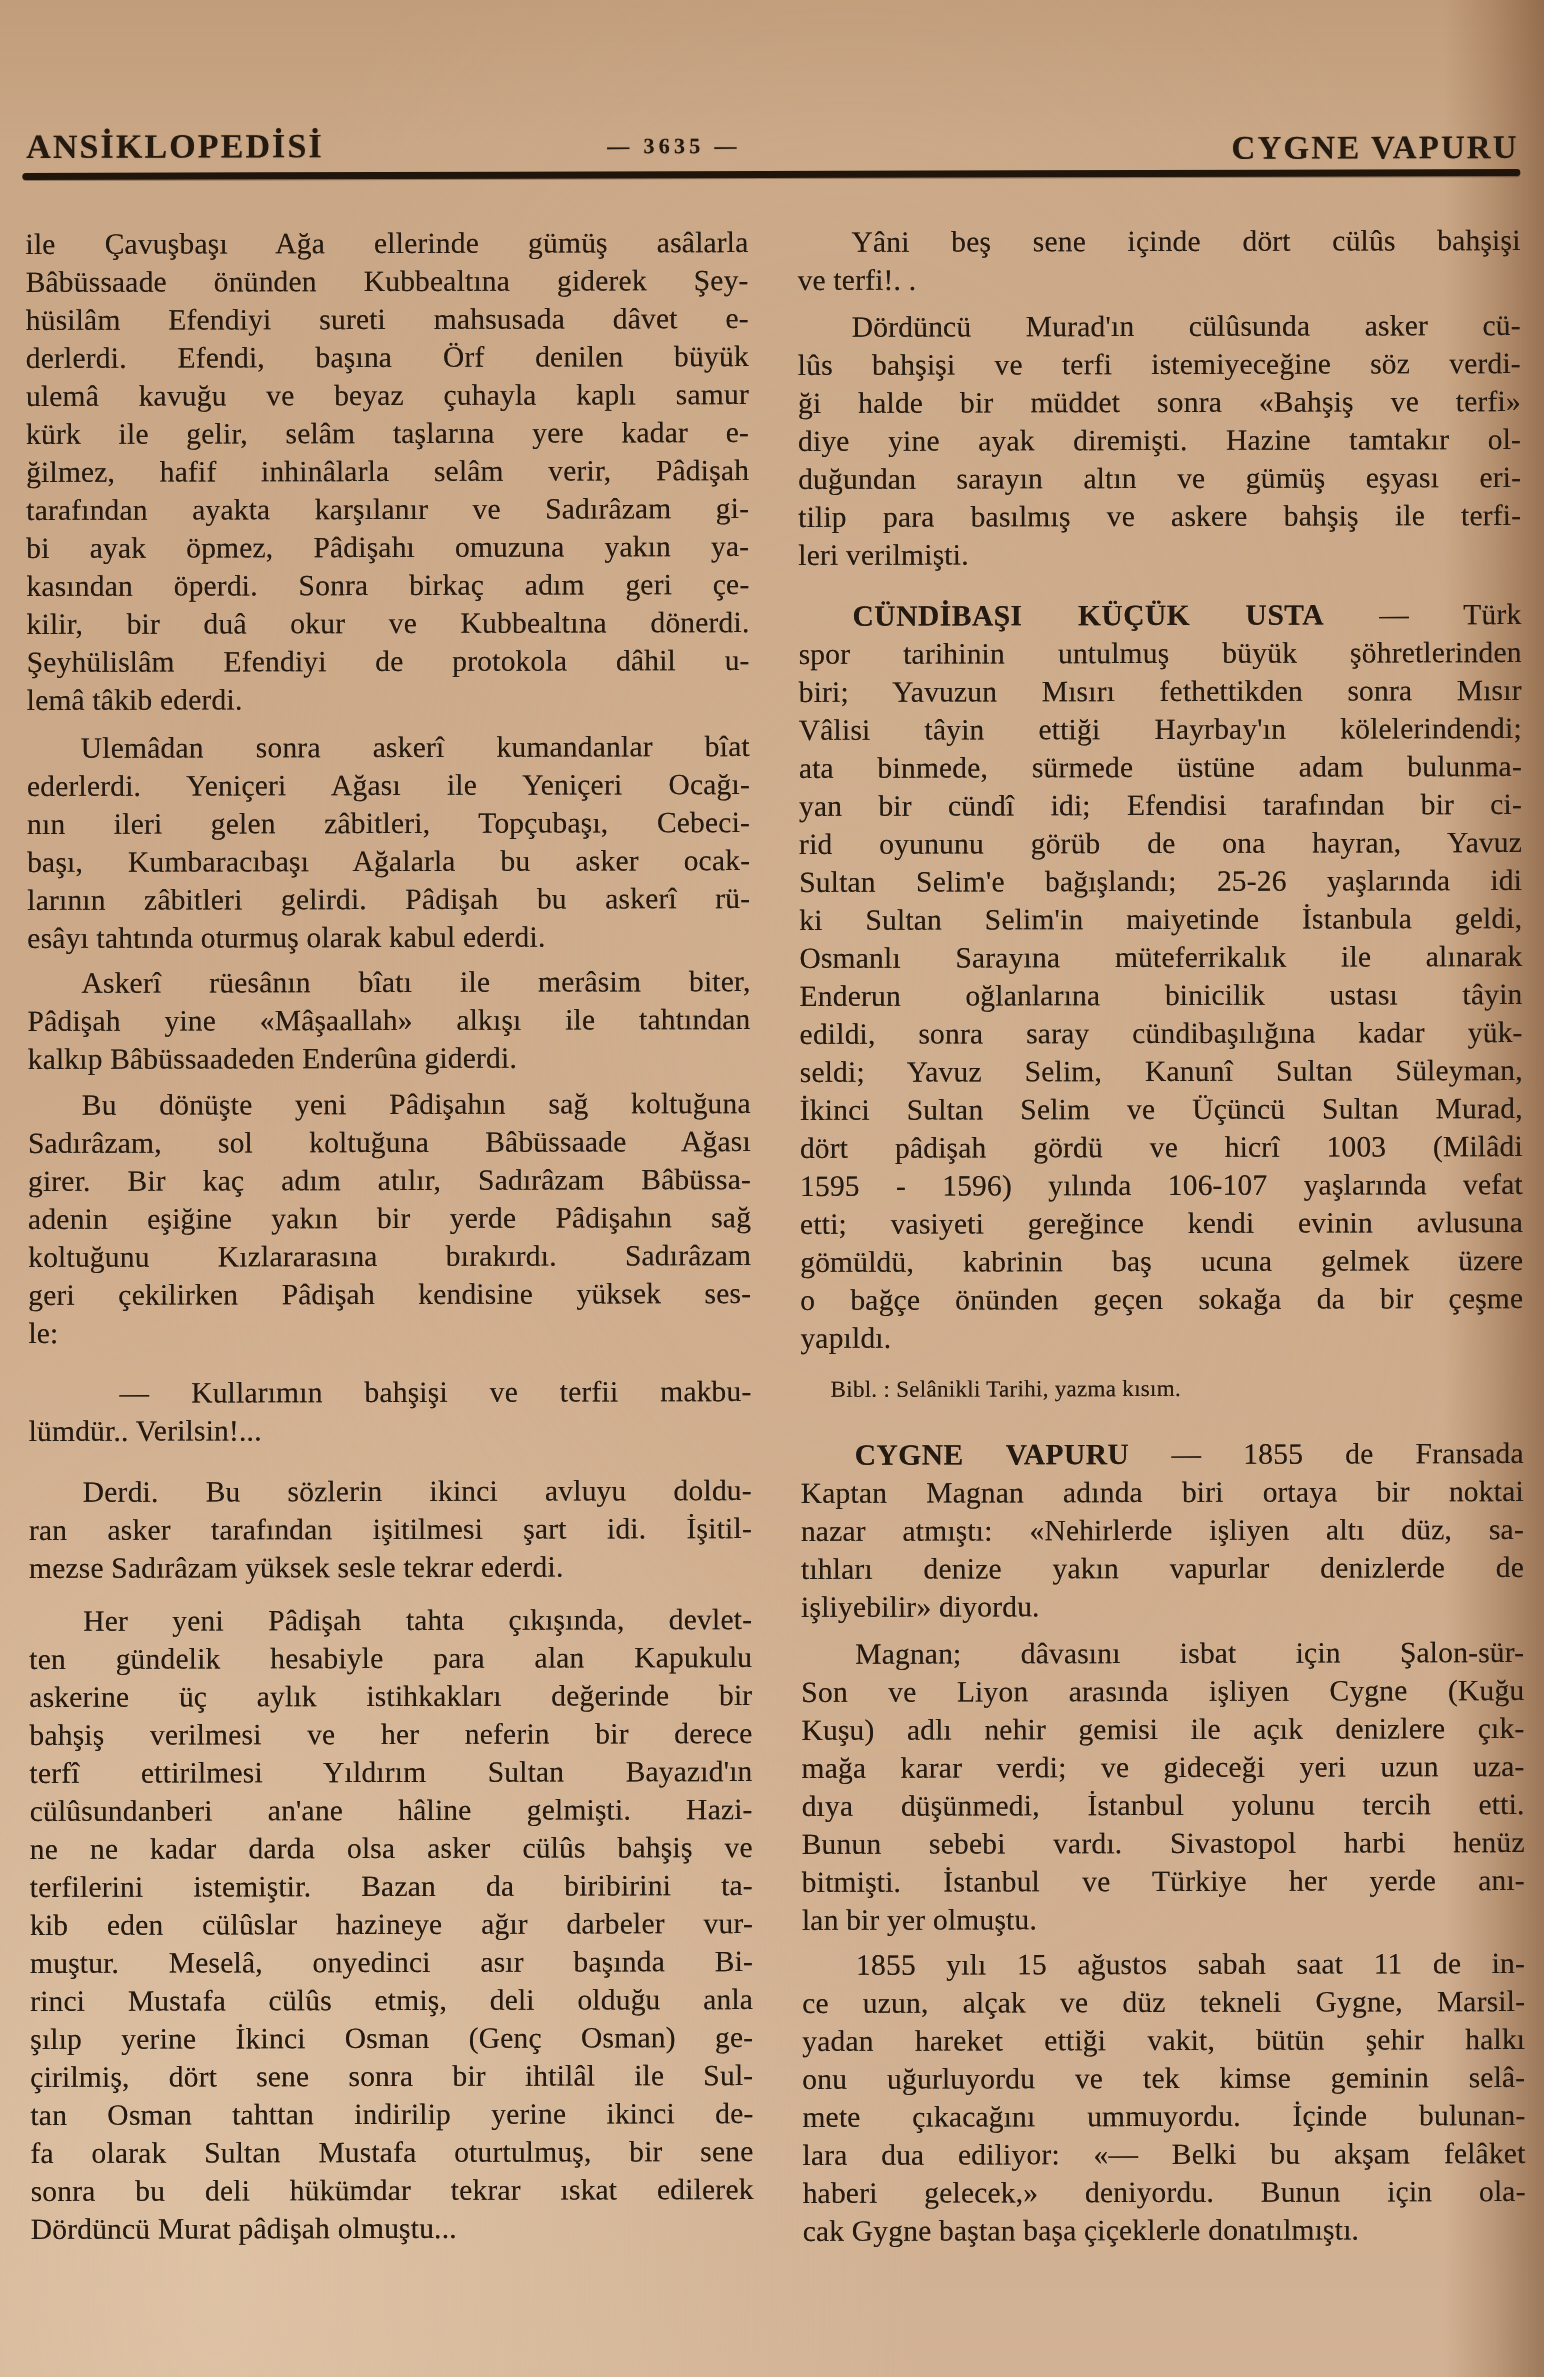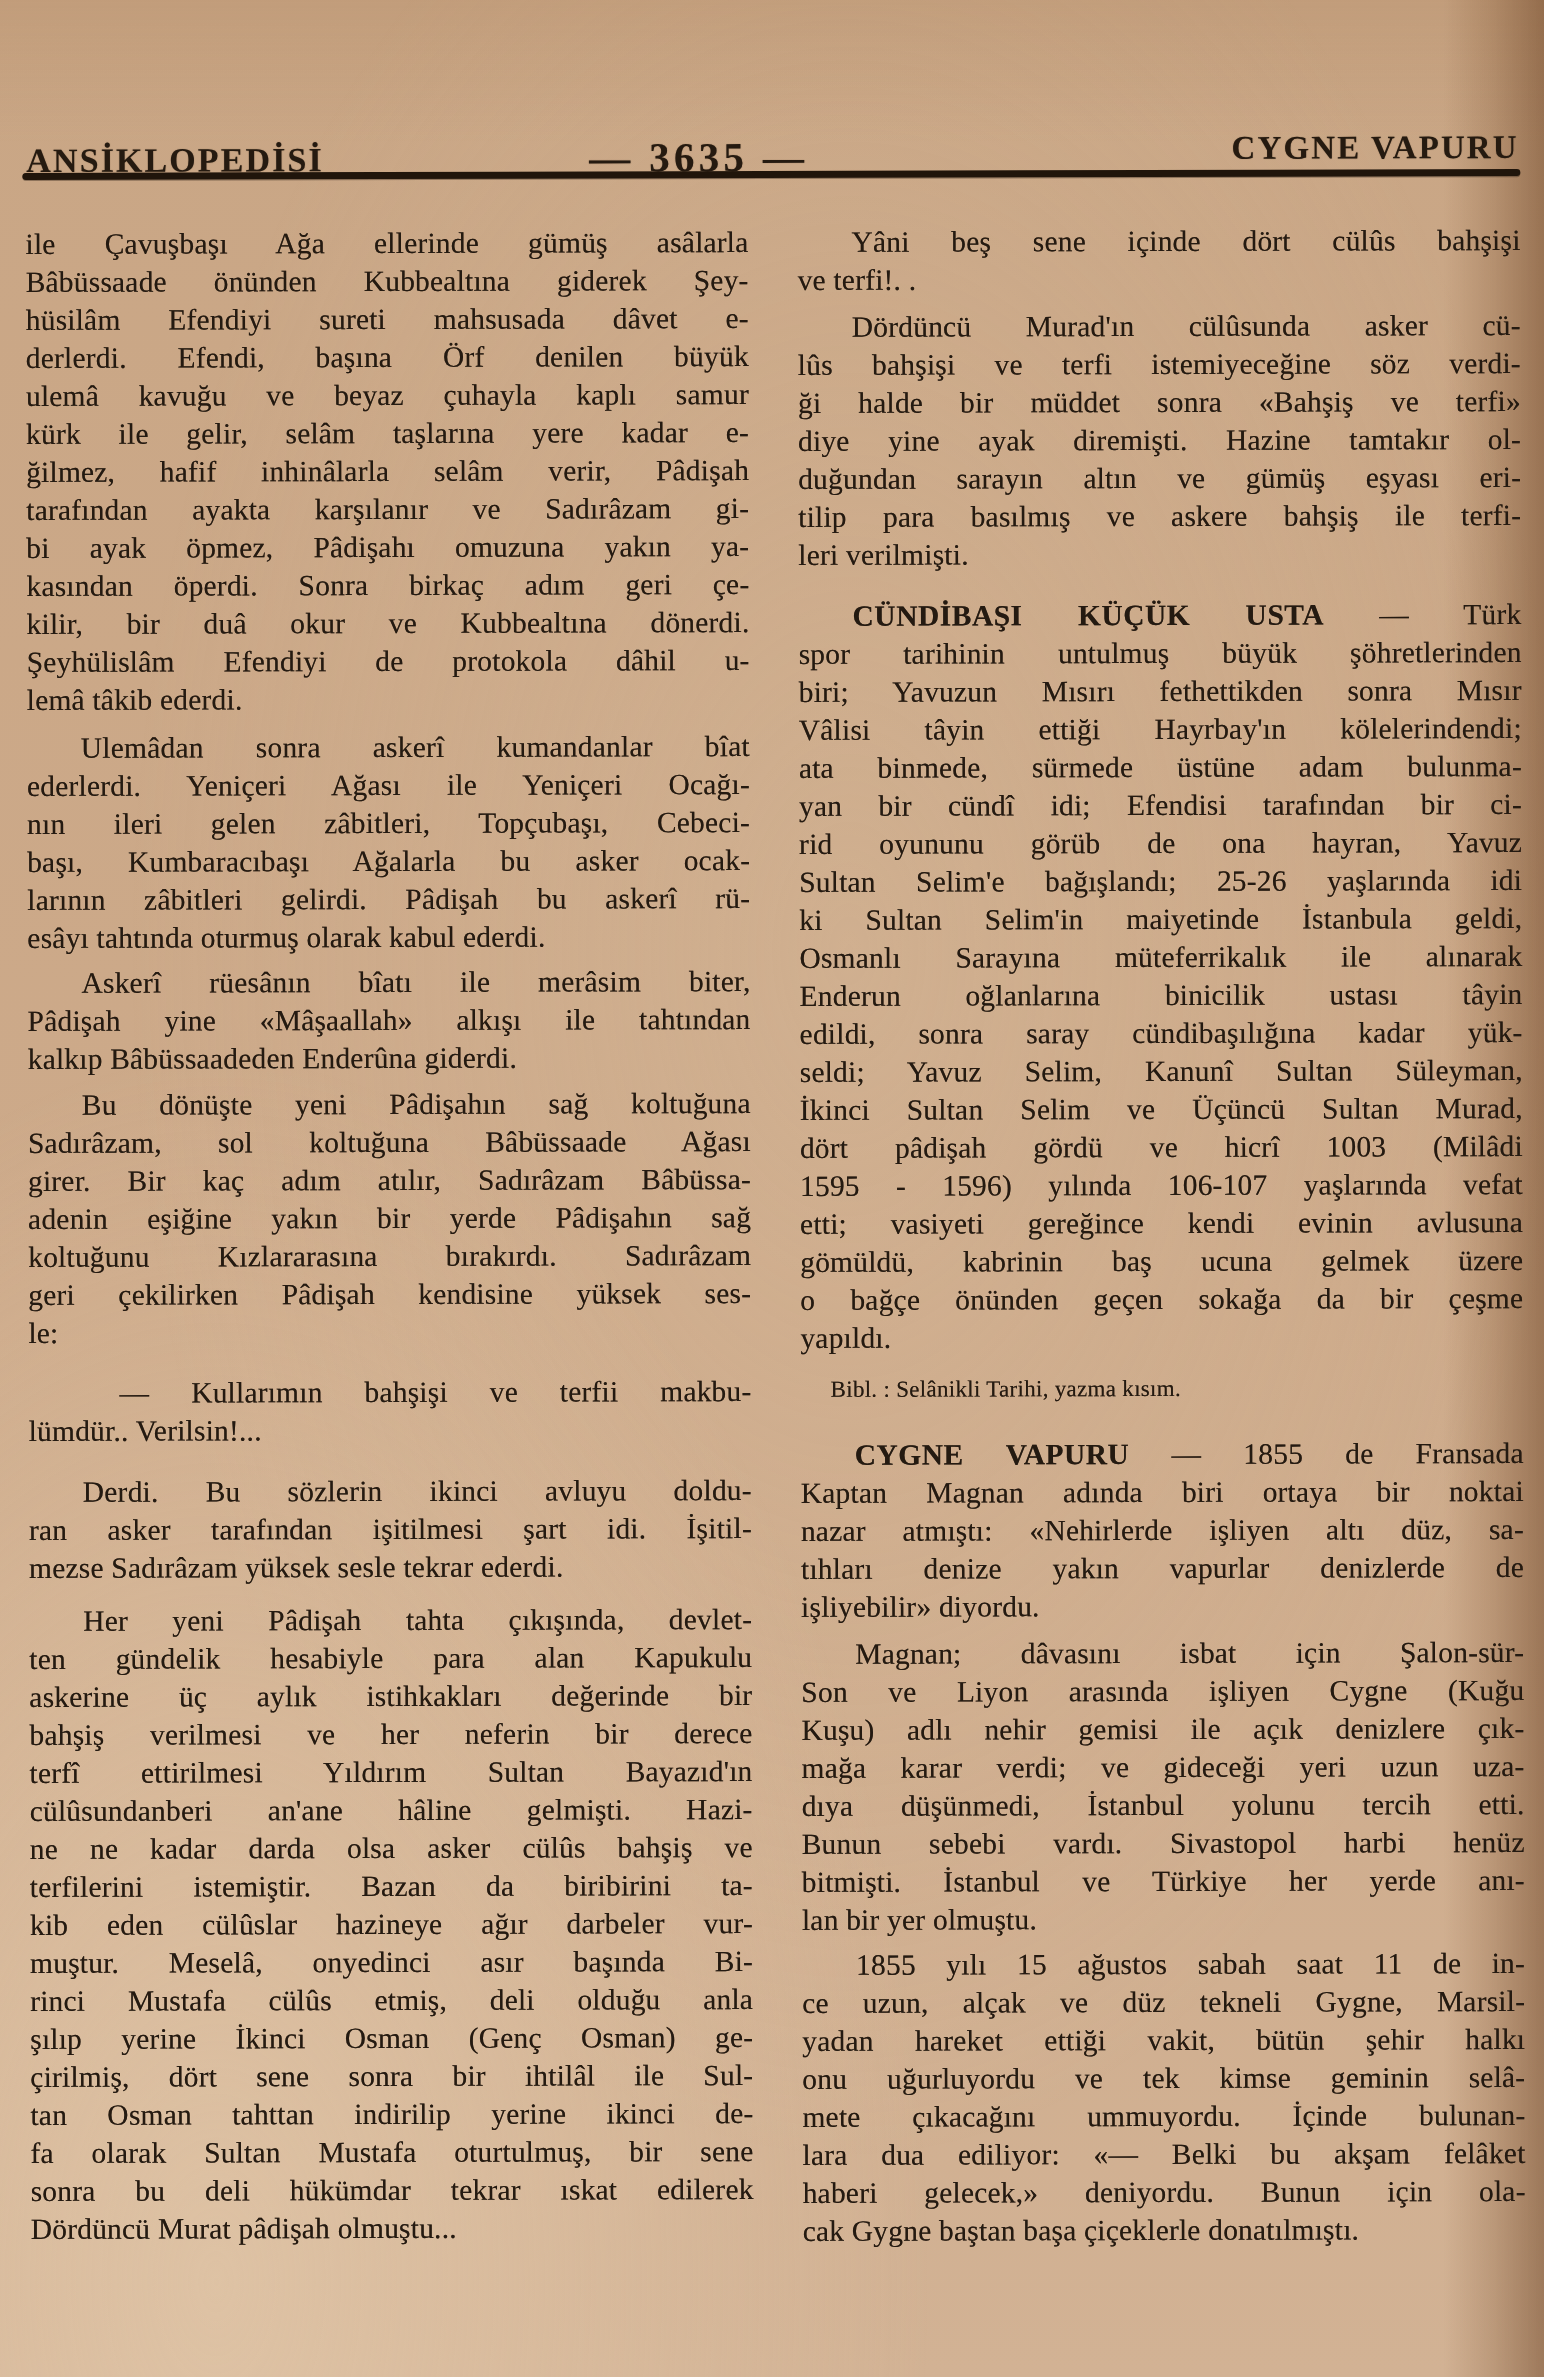--- a/index.html
+++ b/index.html
@@ -9,22 +9,22 @@
     background:
       linear-gradient(90deg, rgba(100,55,20,0) 93.5%, rgba(97,52,18,.18) 96.5%, rgba(84,42,12,.42) 100%),
       linear-gradient(180deg, rgba(160,115,75,.18) 0%, rgba(160,115,75,0) 6%),
       radial-gradient(ellipse at 14% 96%, rgba(232,208,178,.55) 0%, rgba(232,208,178,0) 38%),
       radial-gradient(ellipse at 55% 40%, rgba(215,187,156,.35) 0%, rgba(215,187,156,0) 60%),
       linear-gradient(180deg,#c9a685 0%, #cdaa8a 55%, #d2b294 100%);
   }
   #scan{position:absolute;inset:0;transform:rotate(-0.15deg);}
   .hdr{position:absolute;color:#251a10;font-weight:bold;white-space:nowrap;
        text-shadow:0 0 1.1px rgba(46,30,16,.45);}
-  #hdr-left{left:29px;top:140px;font-size:34px;letter-spacing:2.1px;}
-  #hdr-center{left:592px;top:133px;font-size:41px;letter-spacing:4.3px;}
+  #hdr-left{left:29px;top:126px;font-size:34px;letter-spacing:2.1px;}
+  #hdr-center{left:610px;top:133px;font-size:22px;letter-spacing:4.3px;}
   #hdr-right{right:23.6px;top:131px;font-size:33px;letter-spacing:2.1px;}
   #rule{position:absolute;left:25px;top:171px;width:1498px;height:7px;
         background:#20150b;border-radius:4.8px;
         box-shadow:0 1.1px 0.5px rgba(32,21,11,.35);}
   .col{position:absolute;top:223px;width:723px;color:#241a11;}
   #col-left{left:28px;}
   #col-right{left:800px;}
   .line{
     font-size:29.5px;line-height:38px;
     text-align:justify;text-align-last:justify;

